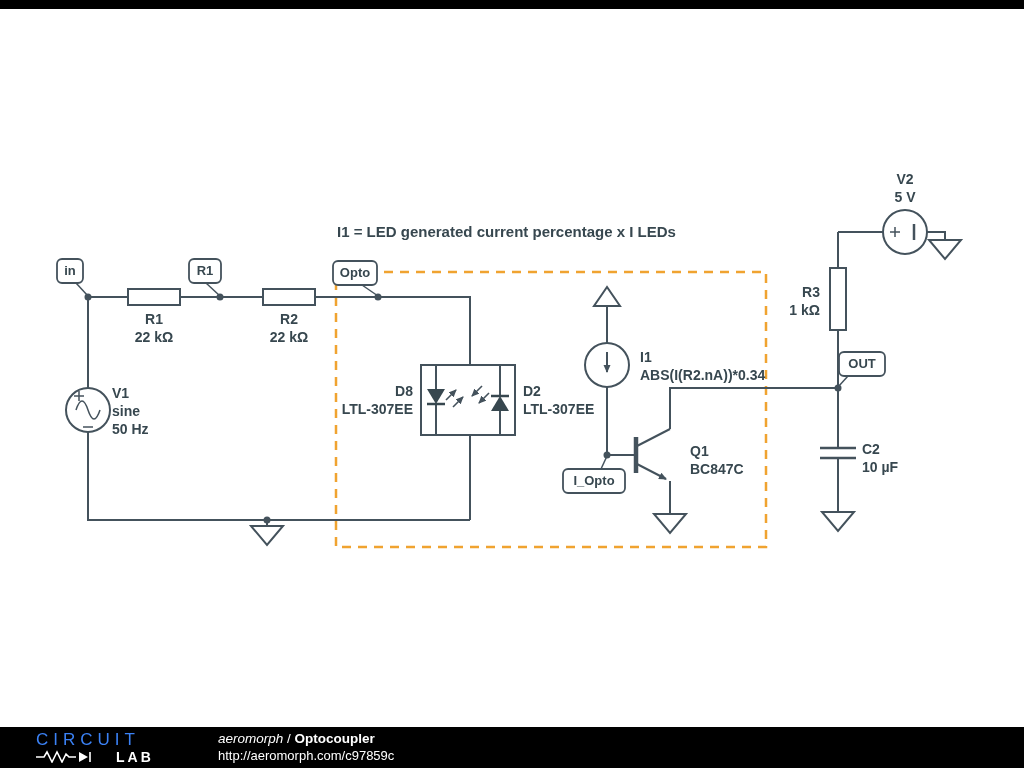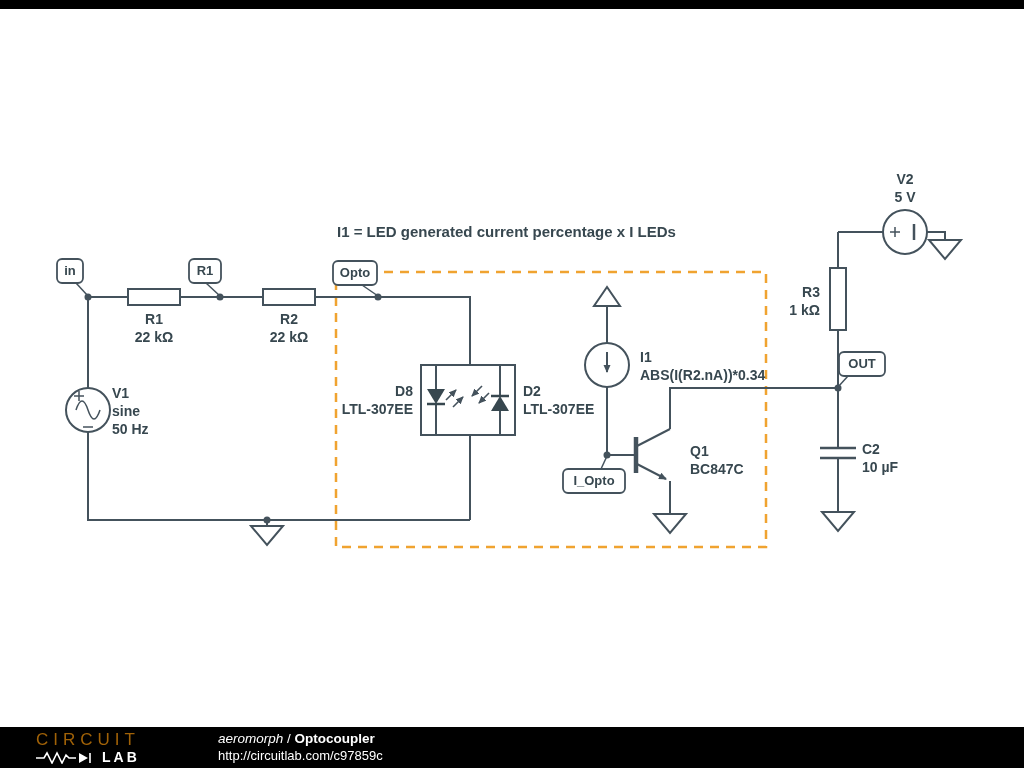--- a/index.html
+++ b/index.html
@@ -13,22 +13,22 @@
   .wire { stroke:#44525c; stroke-width:2; fill:none; }
   .thin { stroke:#44525c; stroke-width:1.5; fill:none; }
   .body { fill:#ffffff; stroke:#44525c; stroke-width:2; }
   .nlbox { fill:#ffffff; stroke:#44525c; stroke-width:1.8; }
   .dot { fill:#44525c; }
   .gnd { fill:#ffffff; stroke:#44525c; stroke-width:2; }
   .hl  { fill:none; stroke:#f0a330; stroke-width:2.5; stroke-dasharray:9 7; }
   .footer { position:absolute; top:727px; left:0; width:1024px; height:41px; background:#000;
             display:flex; align-items:center; color:#fff; padding-left:36px; }
   .logo { width:146px; line-height:1; }
-  .logo-top { font-size:17px; letter-spacing:5px; color:#a16207; }
-  .logo-bot { display:flex; align-items:center; gap:0; margin-top:2px;
+  .logo-top { font-size:17px; letter-spacing:5px; color:#3b82f6; }
+  .logo-bot { display:flex; gap:14px; margin-top:2px;
               font-size:14px; font-weight:bold; letter-spacing:3px; }
   .meta { margin-left:36px; font-size:13.5px; line-height:1.25; }
   .author { font-style:italic; }
   .ctitle { font-weight:bold;margin-top:25px; }
   .url { font-size:13px; }
 </style>
 </head>
 <body>
 
 <div class="topbar"></div>
@@ -197,15 +197,15 @@
         <polygon points="43,2 52,7 43,12" fill="#fff"></polygon>
         <path d="M54,2 V12" stroke="#fff" stroke-width="1.6"></path>
       </svg>
       <span>LAB</span>
     </div>
   </div>
   <div class="meta">
     <div class="title-line">
       <span class="author">aeromorph</span><span> / </span><span class="ctitle">Optocoupler</span>
     </div>
-    <div class="url">http://circuitlab.com/c97859c</div>
+    <div class="url">http://aeromorph.com/c97859c</div>
   </div>
 </div>
 
 </body></html>

